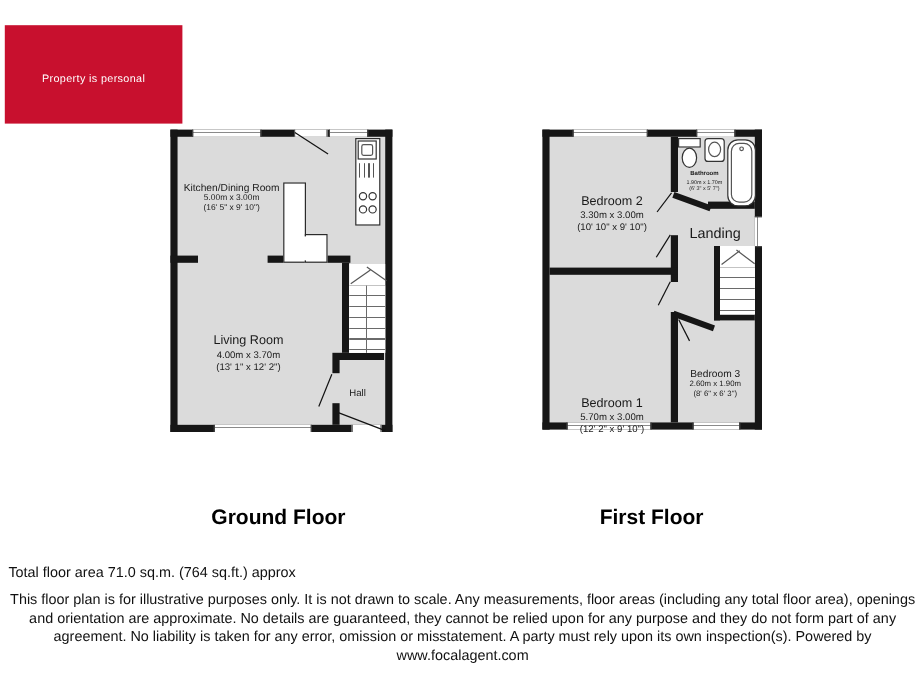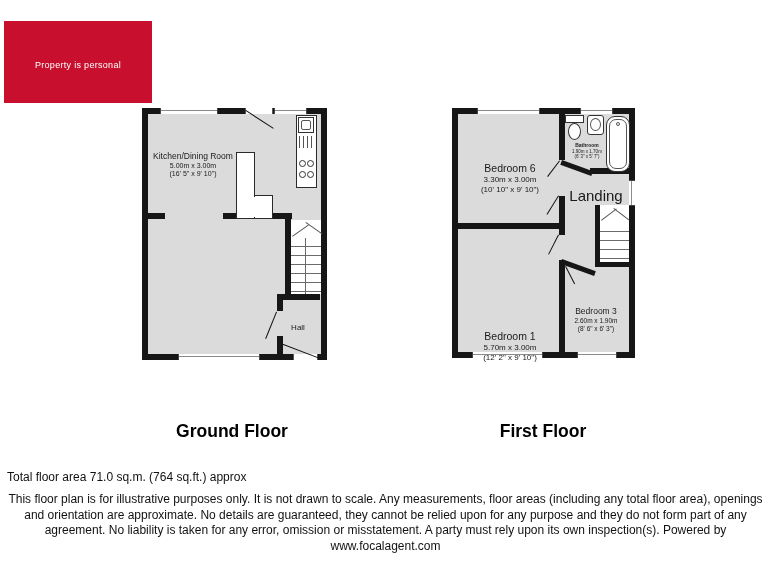--- a/index.html
+++ b/index.html
@@ -90,20 +90,25 @@
         <div class="fx" style="left:1px;top:13px;width:7px;height:7px;border-radius:50%;"></div>
         <div class="fx" style="left:9px;top:13px;width:7px;height:7px;border-radius:50%;"></div>
       </div>
     </div>
 
     <div class="lbl" style="left:6px;top:43px;width:90px;">
       <span class="nm" style="font-size:8.5px;">Kitchen/Dining Room</span>
       <span class="dm" style="font-size:7px;">5.00m x 3.00m</span>
       <span class="dm" style="font-size:7px;">(16' 5" x 9' 10")</span>
     </div>
+    <div class="lbl" style="left:15px;top:170px;width:100px;">
+      <span class="nm" style="font-size:10.5px;">Living Room</span>
+      <span class="dm" style="font-size:8px;">4.00m x 3.70m</span>
+      <span class="dm" style="font-size:8px;">(13' 1" x 12' 2")</span>
+    </div>
     <div class="lbl" style="left:138px;top:215px;width:36px;font-size:8px;">
       <span class="nm">Hall</span>
     </div>
   </div>
 
   <div class="plan" style="left:452px;top:108px;width:183px;height:250px;">
     <div class="fill" style="left:6px;top:6px;width:171px;height:238px;"></div>
 
     <div class="w" style="left:0;top:0;width:183px;height:6px;"></div>
     <div class="w" style="left:0;top:244px;width:183px;height:6px;"></div>
@@ -140,30 +145,30 @@
     <div class="fx" style="left:116px;top:15px;width:13px;height:17px;border-radius:50%;"></div>
     <div class="fx" style="left:135px;top:7px;width:17px;height:20px;border-radius:3px;">
       <div class="fx-in" style="left:2px;top:2px;width:11px;height:13px;border-radius:50%;"></div>
     </div>
     <div class="fx" style="left:154px;top:8px;width:24px;height:56px;border-radius:9px;">
       <div class="fx-in" style="left:2px;top:2px;width:18px;height:50px;border-radius:7px;"></div>
       <div class="fx-in" style="left:9px;top:5px;width:4px;height:4px;border-radius:50%;"></div>
     </div>
 
     <div class="lbl" style="left:8px;top:54px;width:100px;">
-      <span class="nm" style="font-size:10.5px;">Bedroom 6</span>
+      <span class="nm" style="font-size:10.5px;">Bedroom 2</span>
       <span class="dm" style="font-size:8px;">3.30m x 3.00m</span>
       <span class="dm" style="font-size:8px;">(10' 10" x 9' 10")</span>
     </div>
     <div class="lbl" style="left:112px;top:34px;width:46px;line-height:1.3;">
       <span class="nm" style="font-size:5px;font-weight:bold;">Bathroom</span>
       <span class="dm" style="font-size:4.5px;">1.90m x 1.70m</span>
       <span class="dm" style="font-size:4.5px;">(6' 3" x 5' 7")</span>
     </div>
-    <div class="lbl" style="left:114px;top:79px;width:60px;font-size:15px;">
+    <div class="lbl" style="left:114px;top:79px;width:60px;font-size:12px;">
       <span class="nm">Landing</span>
     </div>
     <div class="lbl" style="left:8px;top:174px;width:100px;">
       <span class="nm" style="font-size:10.5px;margin-top:48px;">Bedroom 1</span>
       <span class="dm" style="font-size:8px;">5.70m x 3.00m</span>
       <span class="dm" style="font-size:8px;">(12' 2" x 9' 10")</span>
     </div>
     <div class="lbl" style="left:113px;top:198px;width:62px;">
       <span class="nm" style="font-size:8.5px;">Bedroom 3</span>
       <span class="dm" style="font-size:6.5px;">2.60m x 1.90m</span>

